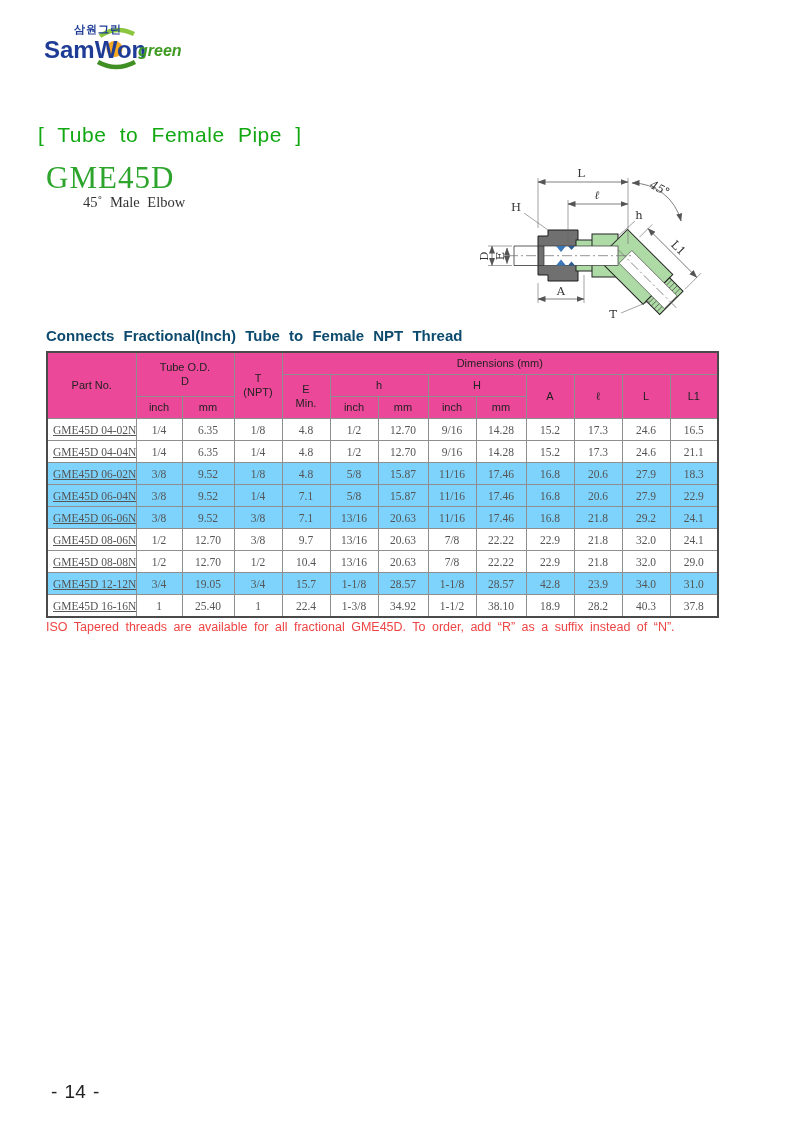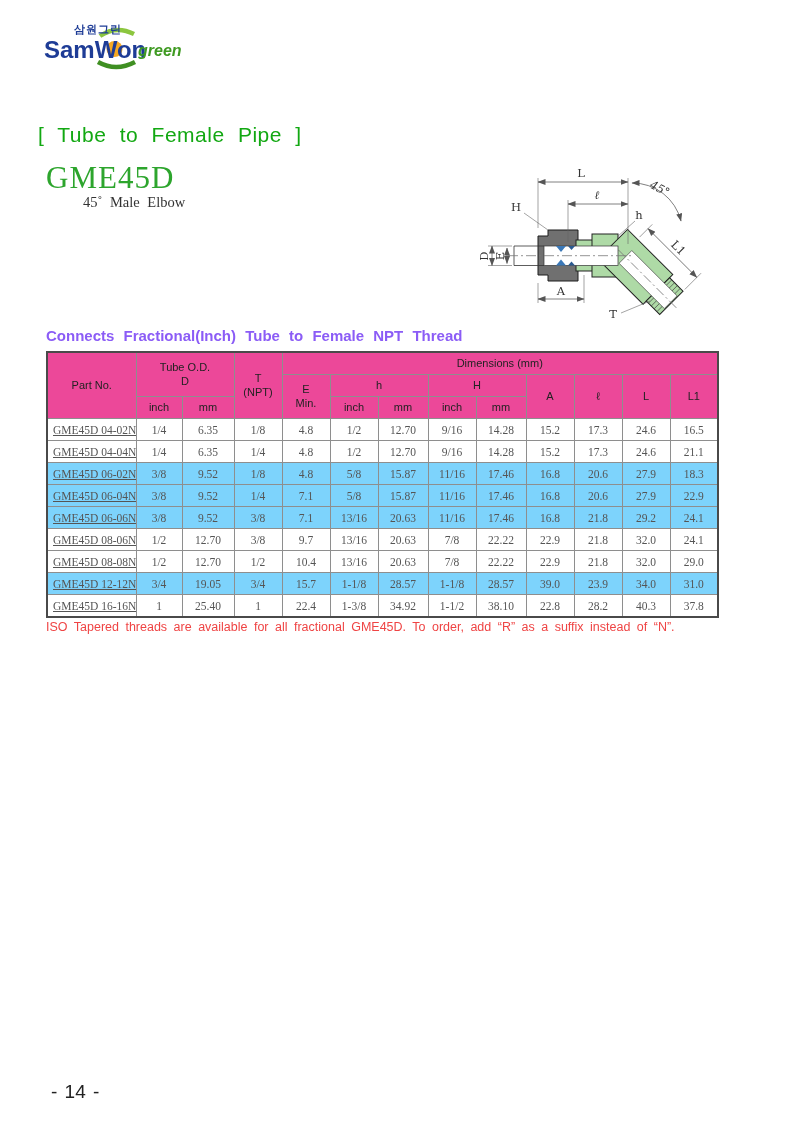--- a/index.html
+++ b/index.html
@@ -19,21 +19,21 @@
 
   
   .diagram{position:absolute;left:480px;top:158px;width:300px;height:168px;}
   .diagram text{font-family:"DejaVu Serif",serif;font-size:11.5px;fill:#333;}
   .dim{stroke:#555;stroke-width:.75;fill:none;}
   .ext{stroke:#666;stroke-width:.6;fill:none;}
   .cl{stroke:#777;stroke-width:.8;fill:none;stroke-dasharray:10 3 2 3;}
 
   
   .tbl-caption{position:absolute;left:46px;top:327px;font-size:15px;font-weight:bold;
-               color:#8b5cf6;word-spacing:5px;}
+               color:#0c4a6e;word-spacing:5px;}
   table.spec{position:absolute;left:46px;top:351px;width:671px;border-collapse:collapse;
              border:2px solid #4a4a4a;table-layout:fixed;}
   table.spec th,table.spec td{border:1px solid #8e8e8e;text-align:center;padding:0 2px;
              overflow:hidden;}
   table.spec thead th{background:#ec4899;font-size:11px;font-weight:normal;color:#222;
              line-height:1.25;white-space:pre-line;height:21px;}
   table.spec tbody td{font-family:"Liberation Serif",serif;font-size:11.5px;color:#555;
              height:21px;white-space:nowrap;}
   table.spec tbody td.partno{text-align:left;padding-left:5px;text-decoration:underline;}
   table.spec tbody tr.tint td{background:#7dd3fc;}
@@ -302,36 +302,36 @@
         <tr class="tint">
           <td class="partno">GME45D 12-12N</td>
           <td>3/4</td>
           <td>19.05</td>
           <td>3/4</td>
           <td>15.7</td>
           <td>1-1/8</td>
           <td>28.57</td>
           <td>1-1/8</td>
           <td>28.57</td>
-          <td>39.0</td>
+          <td>42.8</td>
           <td>23.9</td>
           <td>34.0</td>
           <td>31.0</td>
         </tr>
         <tr>
           <td class="partno">GME45D 16-16N</td>
           <td>1</td>
           <td>25.40</td>
           <td>1</td>
           <td>22.4</td>
           <td>1-3/8</td>
           <td>34.92</td>
           <td>1-1/2</td>
           <td>38.10</td>
-          <td>22.8</td>
+          <td>18.9</td>
           <td>28.2</td>
           <td>40.3</td>
           <td>37.8</td>
         </tr>
       </tbody>
   </table>
 
   <div class="footnote">ISO Tapered threads are available for all fractional GME45D. To order, add “R” as a suffix instead of “N”.</div>
 
   <div class="page-number">- 14 -</div>

